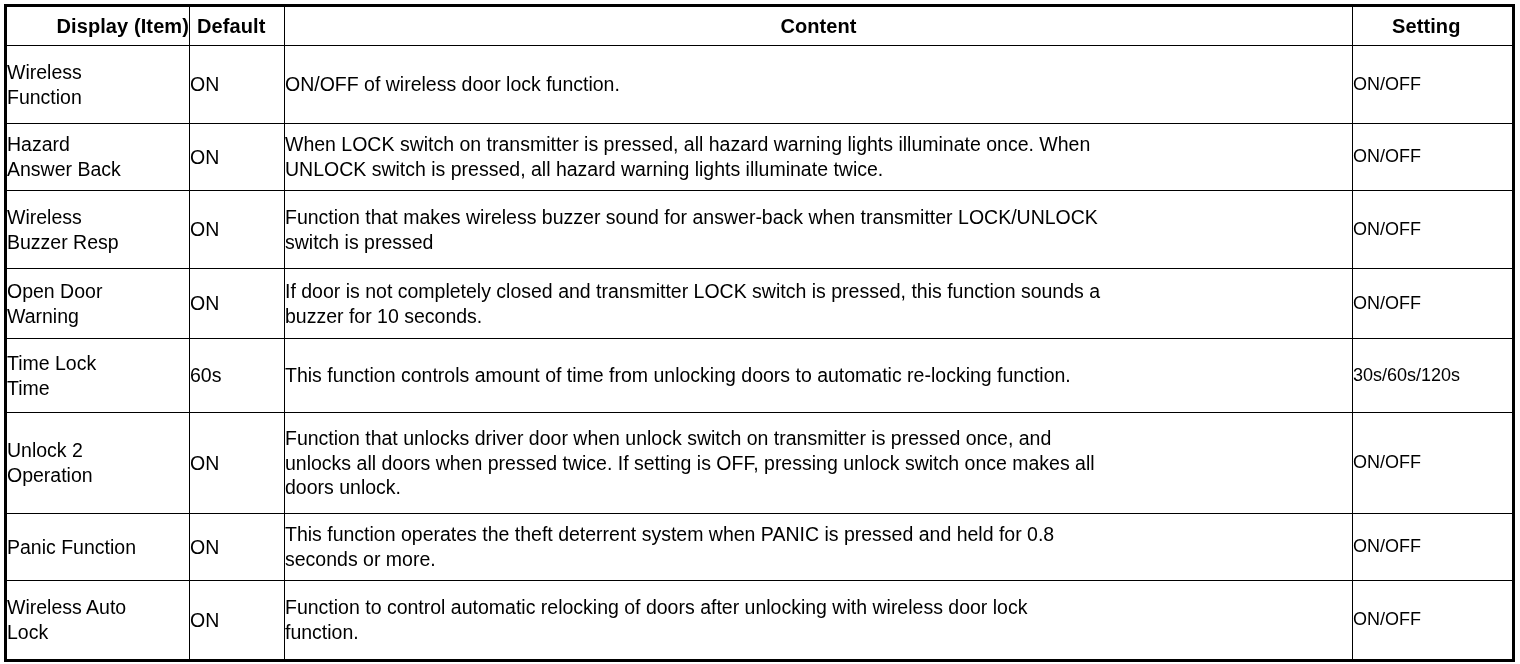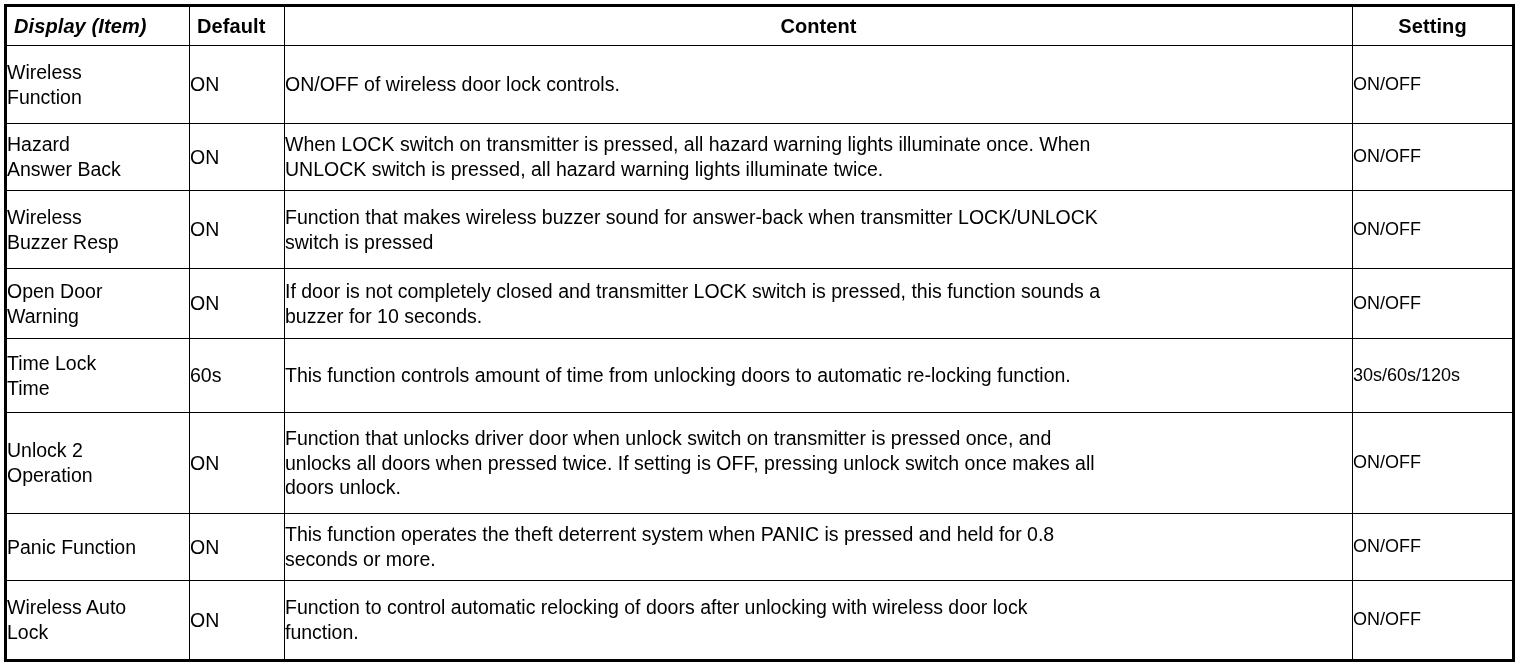--- a/index.html
+++ b/index.html
@@ -50,24 +50,24 @@
   thead tr th {
     border-bottom: 3px solid #000;
     font-weight: bold;
     font-size: 20px;
     line-height: 1.1;
     height: 38px;
     padding: 2px 6px 4px 6px;
     text-align: center;
     letter-spacing: 0.1px;
   }
-  thead th.h-item    { text-align: left; padding-left: 7px; font-style: italic; }
+  thead th.h-item    { text-align: right; padding-left: 7px; }
   thead th.h-default { text-align: left; padding-left: 7px; }
   thead th.h-content { text-align: center; }
-  thead th.h-setting { text-align: center; }
+  thead th.h-setting { text-align: left; padding-left: 39px; }
 
   tbody td {
     font-size: 19.5px;
     line-height: 1.28;
     padding: 4px 7px 5px 7px;
   }
 
   td.cell-item {
     text-align: left;
     vertical-align: middle;
@@ -127,21 +127,21 @@
       </tr>
     </thead>
     <tbody id="table-body">
         <tr class="r0">
           <td class="cell-item">
             <span class="line">Wireless</span>
             <span class="line">Function</span>
           </td>
           <td class="cell-default">ON</td>
           <td class="cell-content">
-            <span class="line">ON/OFF of wireless door lock controls.</span>
+            <span class="line">ON/OFF of wireless door lock function.</span>
           </td>
           <td class="cell-setting">ON/OFF</td>
         </tr>
         <tr class="r1">
           <td class="cell-item">
             <span class="line">Hazard</span>
             <span class="line">Answer Back</span>
           </td>
           <td class="cell-default">ON</td>
           <td class="cell-content">

